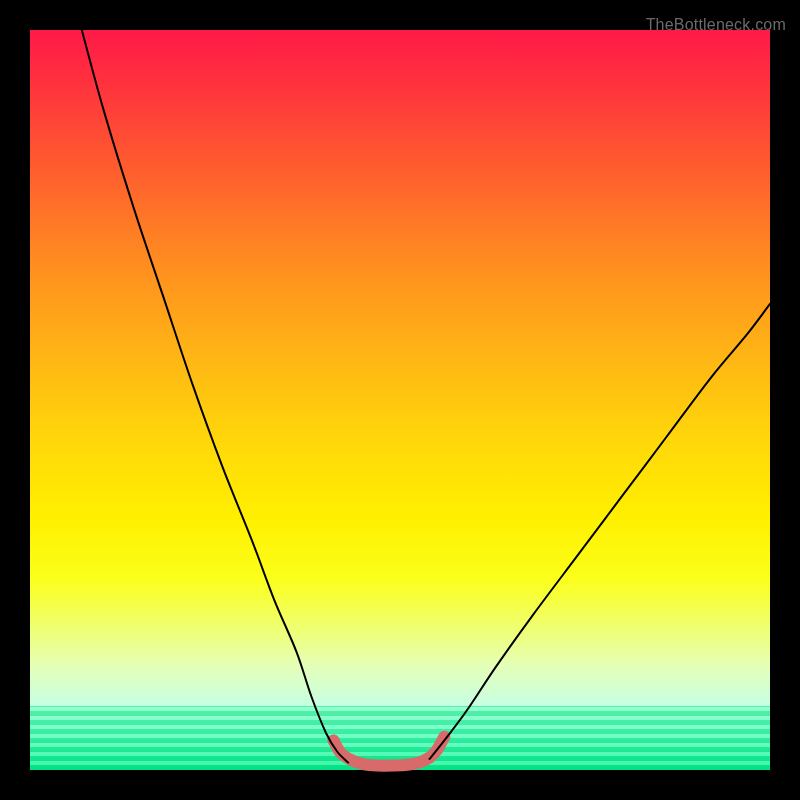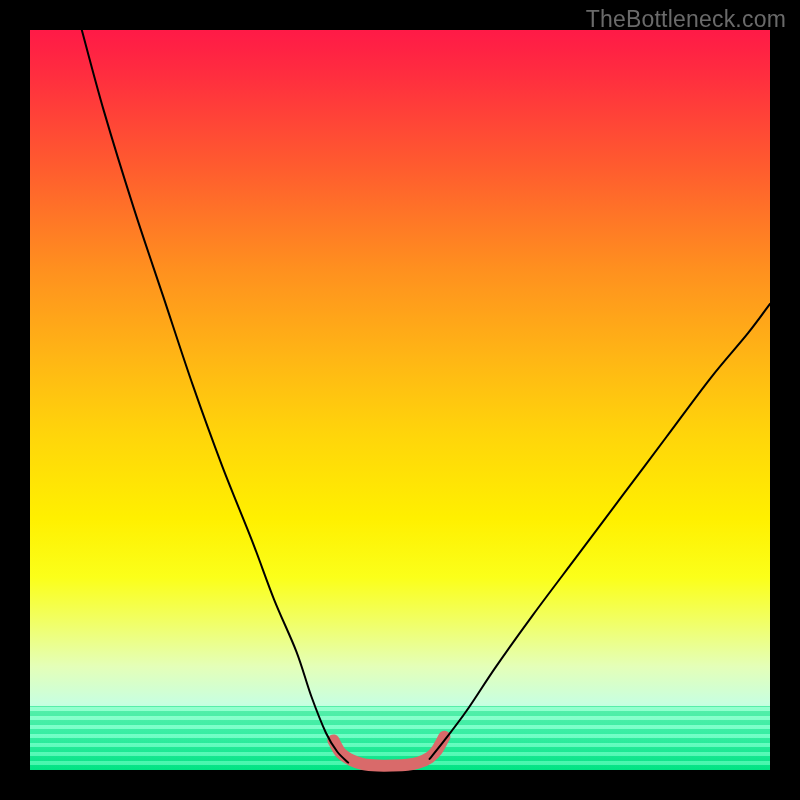--- a/index.html
+++ b/index.html
@@ -60,24 +60,24 @@
   svg.curves {
     position: absolute;
     left: 0;
     top: 0;
     width: 740px;
     height: 740px;
     overflow: visible;
   }
   .watermark {
     position: absolute;
-    top: 6px;
+    top: 16px;
     right: 14px;
     color: #6a6a6a;
-    font-size: 23px;
+    font-size: 16px;
     letter-spacing: 0.2px;
     user-select: none;
   }
 </style>
 </head>
 <body>
 
 <div class="frame">
 
   <div class="plot">

